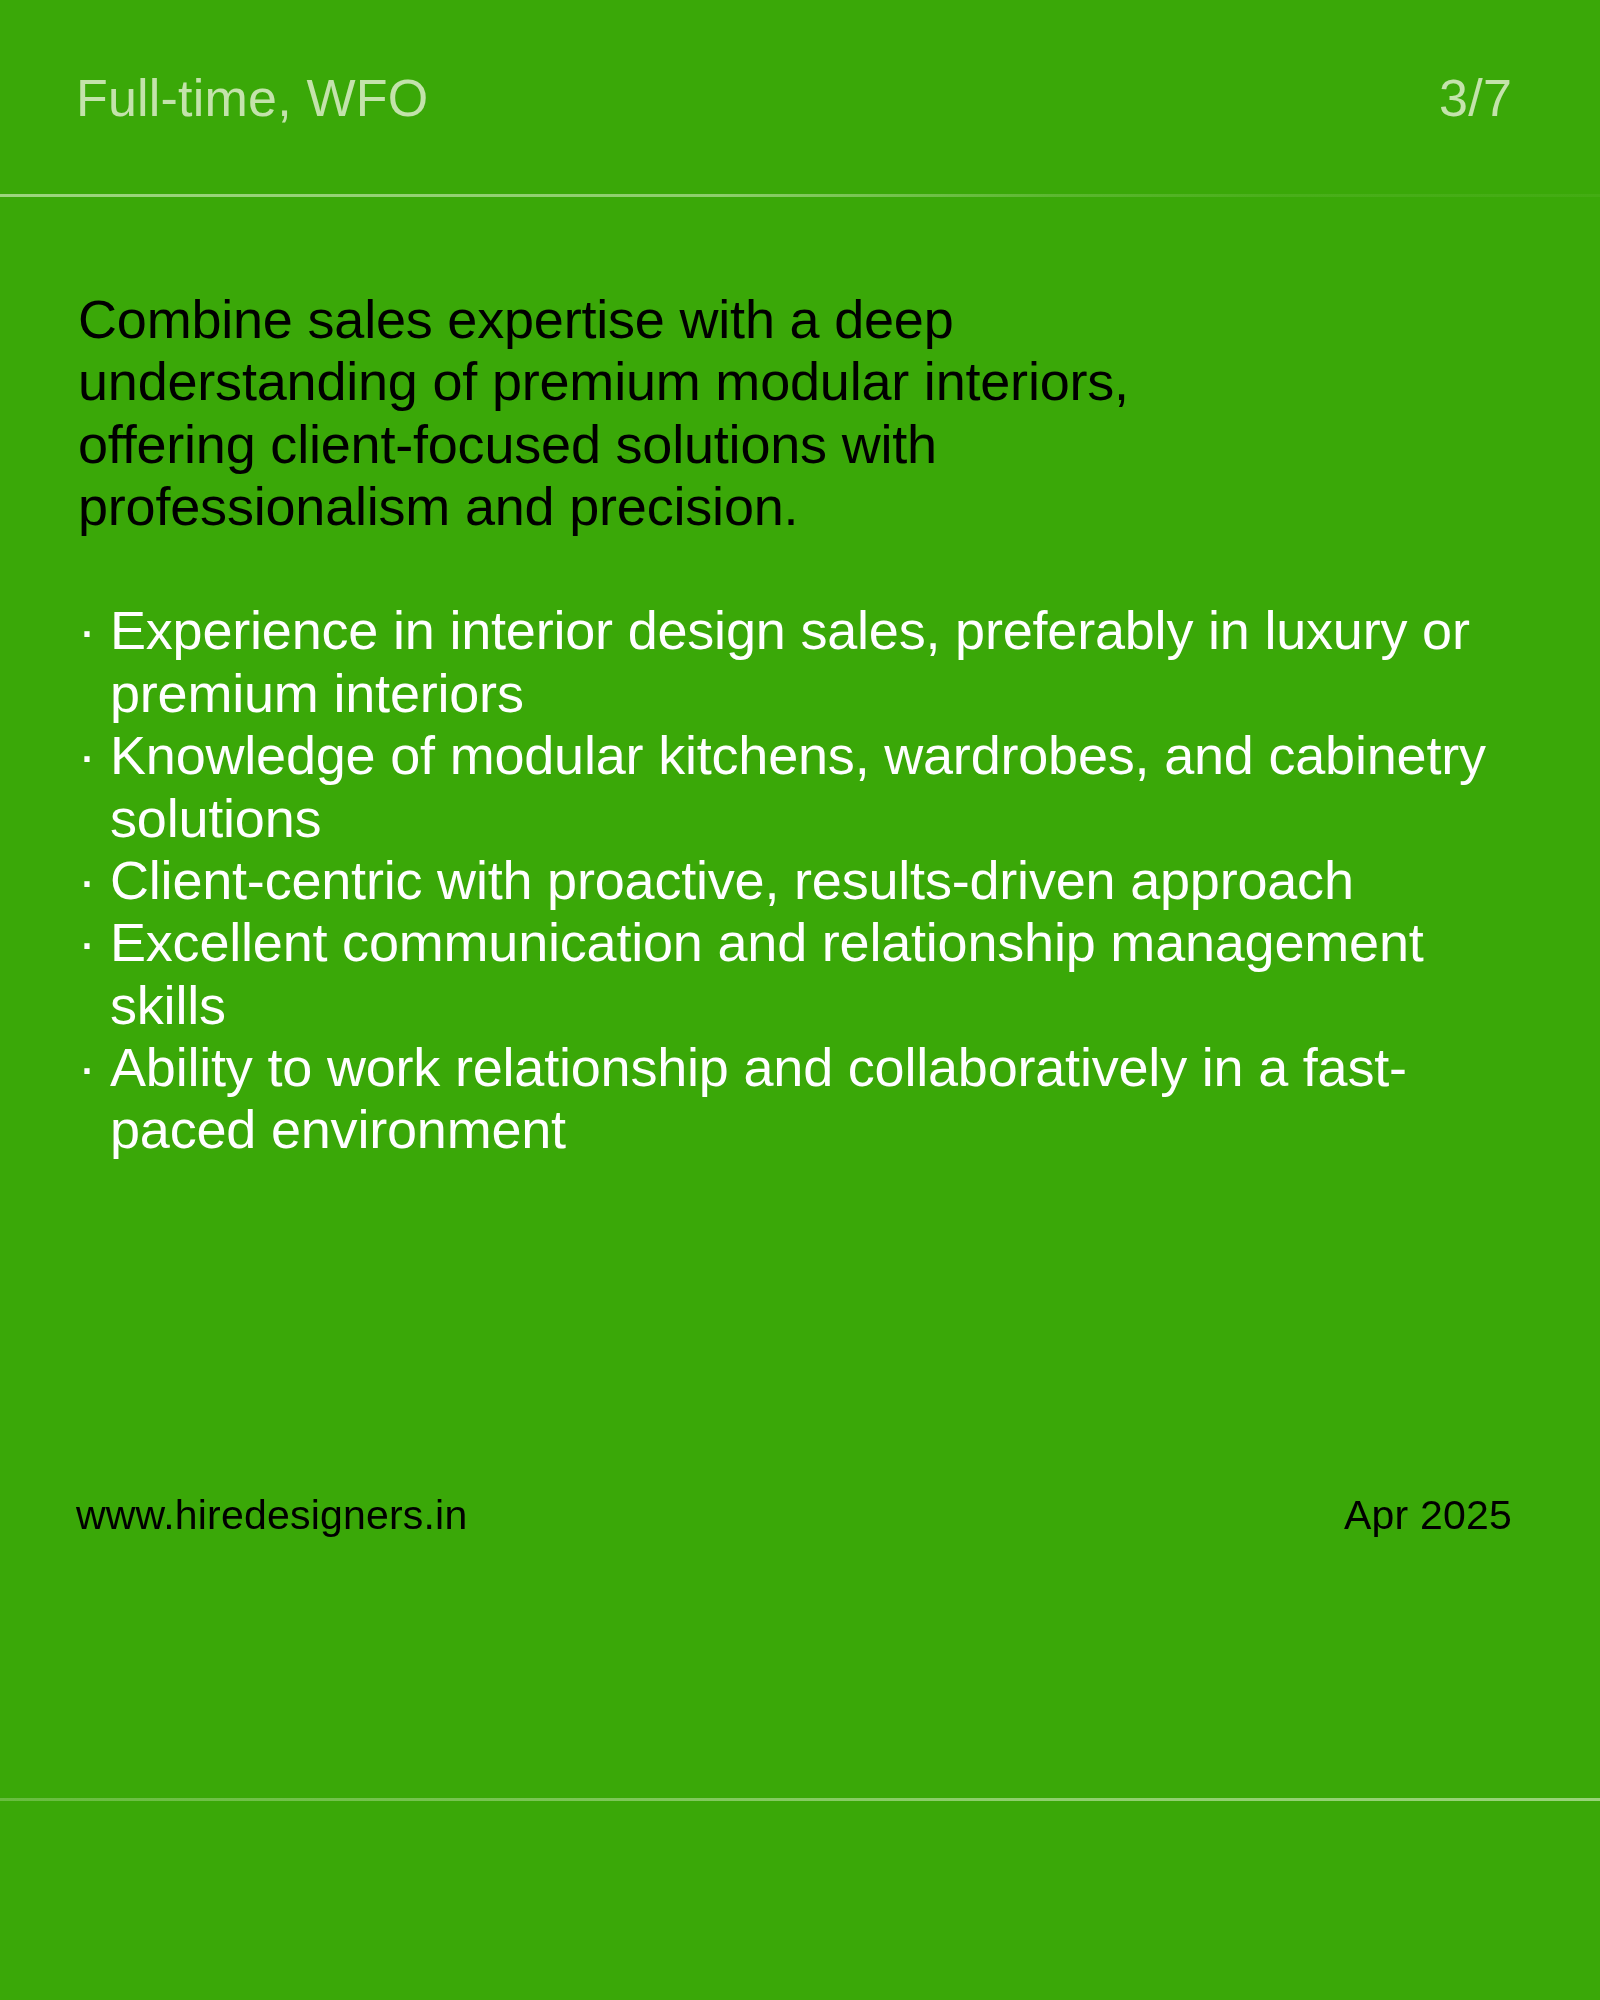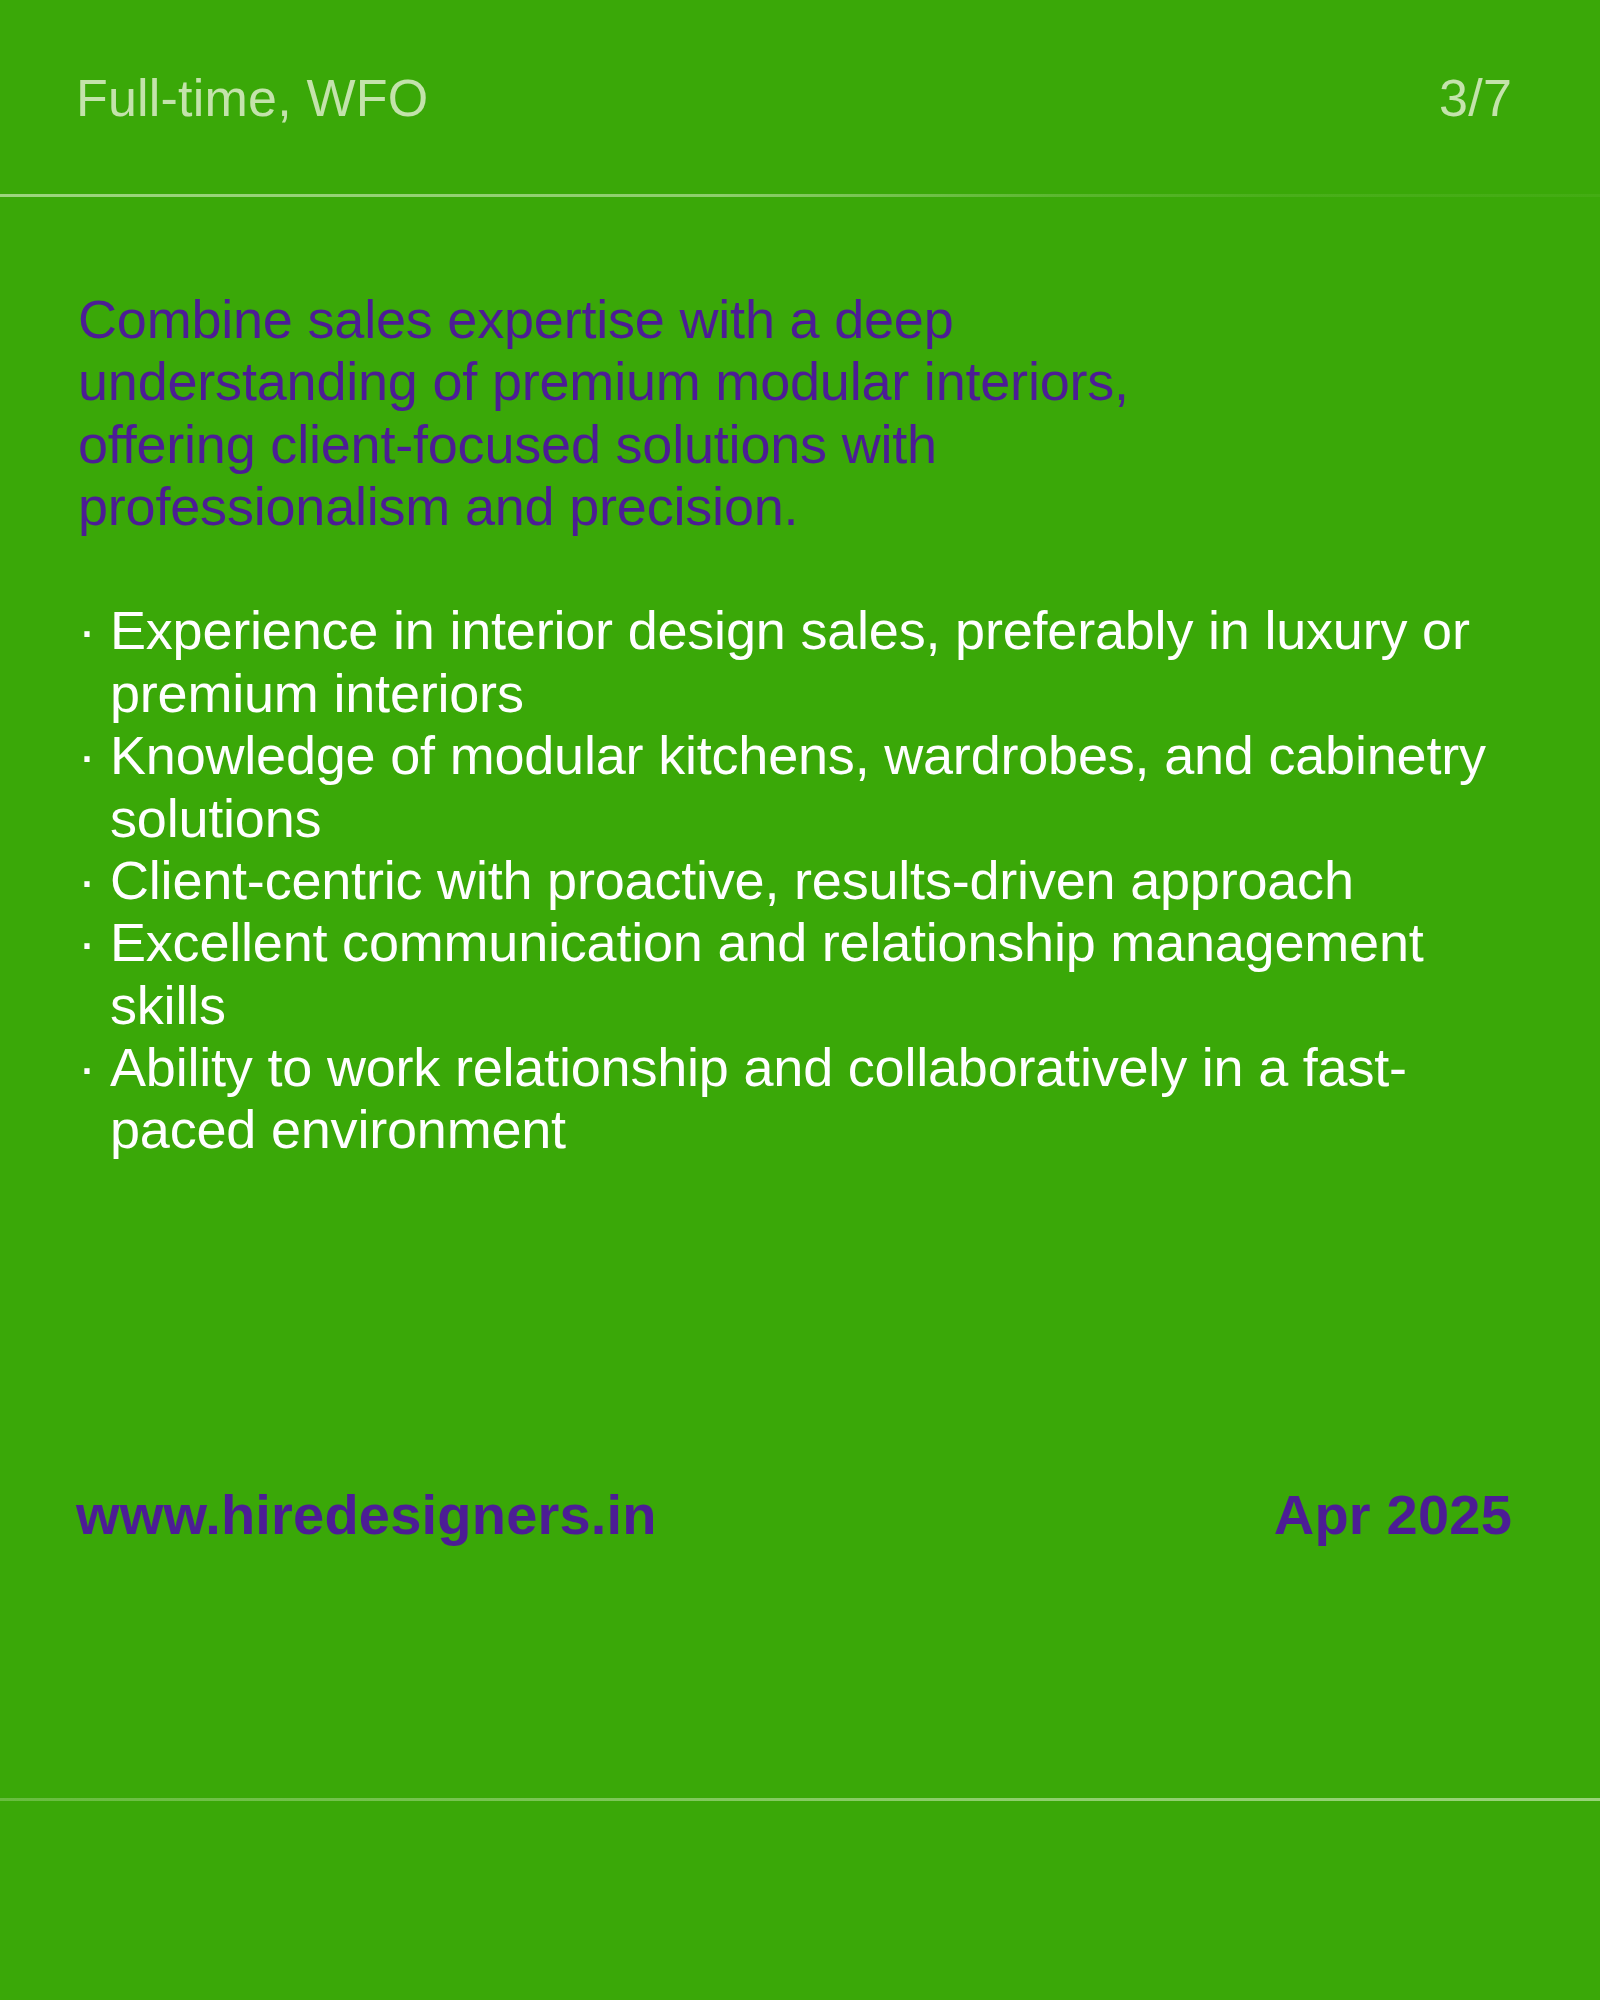--- a/index.html
+++ b/index.html
@@ -82,21 +82,21 @@
     color: #f2fbee;
     font-size: 96px;
     font-weight: 400;
     line-height: 1;
     letter-spacing: -1px;
     margin: 0 0 76px 2px;
     white-space: nowrap;
   }
 
   .intro {
-    color: #4c1d95;
+    color: #000000;
     font-size: 54px;
     font-weight: 400;
     line-height: 1.155;
     letter-spacing: -0.2px;
     margin: 0 0 0 2px;
     max-width: 1100px;
   }
 
   .bullets {
     list-style: none;
@@ -129,23 +129,23 @@
     flex: 0 0 202px;
     height: 202px;
     display: flex;
     align-items: center;
     justify-content: space-between;
     padding: 0 88px 0 76px;
     box-sizing: border-box;
   }
   .footer-left,
   .footer-right {
-    color: #4c1d95;
-    font-size: 56px;
-    font-weight: 700;
+    color: #000000;
+    font-size: 41px;
+    font-weight: 400;
     letter-spacing: 0.2px;
     line-height: 1;
     white-space: nowrap;
   }
 </style>
 </head>
 <body>
 
 <div class="slide">
 

